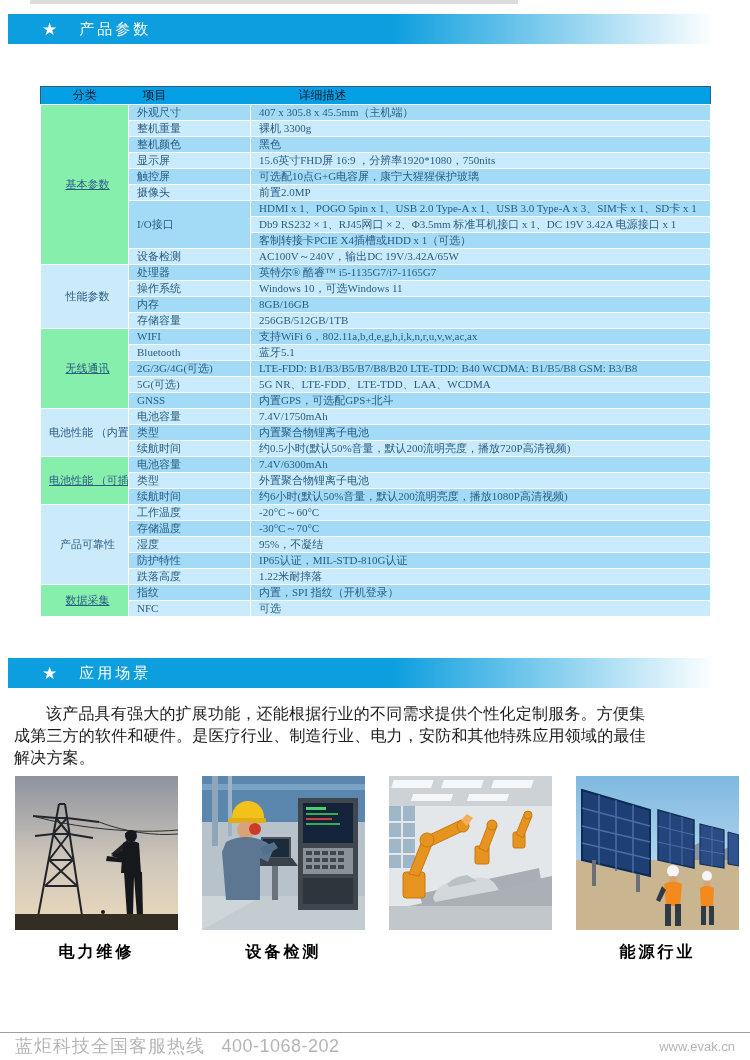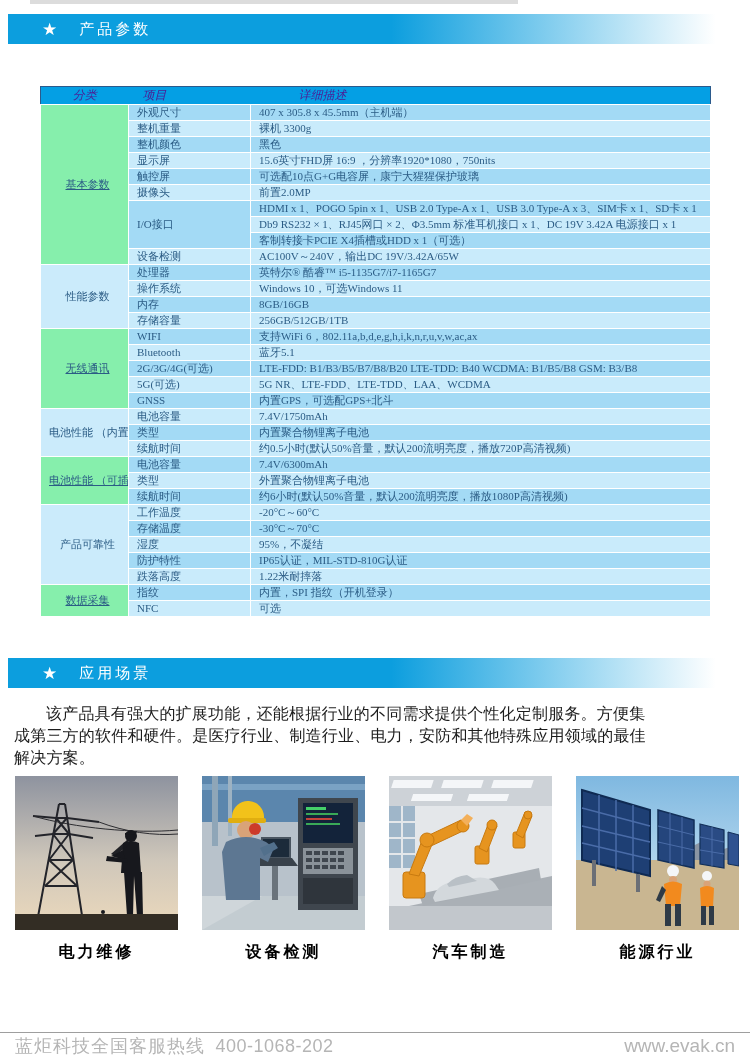--- a/index.html
+++ b/index.html
@@ -13,22 +13,22 @@
     display:flex; align-items:center; color:#fff; }
   .bar-1 { top:14px; }
   .bar-2 { top:658px; }
   .section-bar .star { margin-left:34px; font-size:17px; line-height:1; }
   .section-bar .bar-title { margin-left:22px; font-size:15px; letter-spacing:3px; }
 
   table.spec { position:absolute; left:40px; top:86px; width:670px;
     border-collapse:collapse; table-layout:fixed; border:1px solid #2b5a8c;
     font-family:"Liberation Serif", serif; }
   table.spec col.c0 { width:88px; } table.spec col.c1 { width:122px; } table.spec col.c2 { width:460px; }
-  table.spec th { background:#049fe4; color:#4c1d95; font-weight:normal; font-size:12px;
-    height:15px; text-align:left; padding:0; white-space:nowrap; overflow:hidden;font-style:italic; }
+  table.spec th { background:#049fe4; color:#0f172a; font-weight:normal; font-size:12px;
+    height:15px; text-align:left; padding:0; white-space:nowrap; overflow:hidden; }
   table.spec th.h0 { text-align:center; }
   table.spec th.h1 { padding-left:14px; }
   table.spec th.h2 { padding-left:48px;margin-top:34px; }
   table.spec td { border:1px solid #ffffff; font-size:11px; line-height:13px; color:#2b5c85;
     height:15px; padding:0 2px 0 8px; white-space:nowrap; overflow:hidden; }
   td.item { padding-left:14px; }
   td.cat { text-align:center; white-space:pre-line; font-size:12px; color:#2e5b7e; padding:0; }
   .stripeA { background:#a3daf5; }
   .stripeB { background:#c9ebfb; }
   .catA { background:#86efac;text-decoration:underline; }
@@ -40,22 +40,22 @@
   .photos { position:absolute; left:15px; top:776px; display:flex; gap:24px; }
   .photo-card { width:163px; }
   .photo-card svg { display:block; width:163px; height:154px; }
   .caption { text-align:center; margin-top:12px; font-size:16px; letter-spacing:3px; color:#000;
     font-family:"Liberation Serif", serif; font-weight:600; }
 
   .footer-rule { position:absolute; left:0; top:1032px; width:750px; border-top:1px solid #9e9e9e; }
   .footer { position:absolute; left:15px; top:1035px; width:720px; height:22px;
     display:flex; justify-content:space-between; align-items:center; color:#b5b5b5; }
   .footer .hotline { font-size:18px; letter-spacing:1px; }
-  .footer .phone { font-size:18px; margin-left:6px; letter-spacing:0.5px; }
-  .footer .site { font-size:19px; }
+  .footer .phone { font-size:18px; margin-left:12px; letter-spacing:0.5px; }
+  .footer .site { font-size:13px; }
 </style>
 </head>
 <body>
 
 <div class="page">
 
   <div class="top-edge"></div>
 
   <div class="section-bar bar-1">
     <span class="star">★</span>
@@ -342,21 +342,20 @@
             <circle cx="74" cy="50" r="6"></circle>
           <rect x="86" y="70" width="14" height="18" rx="2"></rect>
           <path d="M90 72 L100 46 L108 50 L98 76z"></path>
           <circle cx="103" cy="49" r="5"></circle>
           <rect x="124" y="56" width="12" height="16" rx="2"></rect>
           <path d="M127 58 L136 36 L143 40 L134 62z"></path>
           <circle cx="139" cy="39" r="4"></circle>
         </g>
         <path d="M72 44 l6 -6 6 4 -6 8z" fill="#f3b05a"></path>
       </svg>
-      <div class="caption">汽车制造</div>
     </div>
 
     <div class="photo-card">
       <svg viewBox="0 0 163 154">
         <defs>
           <linearGradient id="sky4" x1="0" y1="0" x2="0" y2="1">
             <stop offset="0" stop-color="#7fb8e0"></stop>
               <stop offset="1" stop-color="#d6ebf7"></stop>
           </linearGradient>
         </defs>

